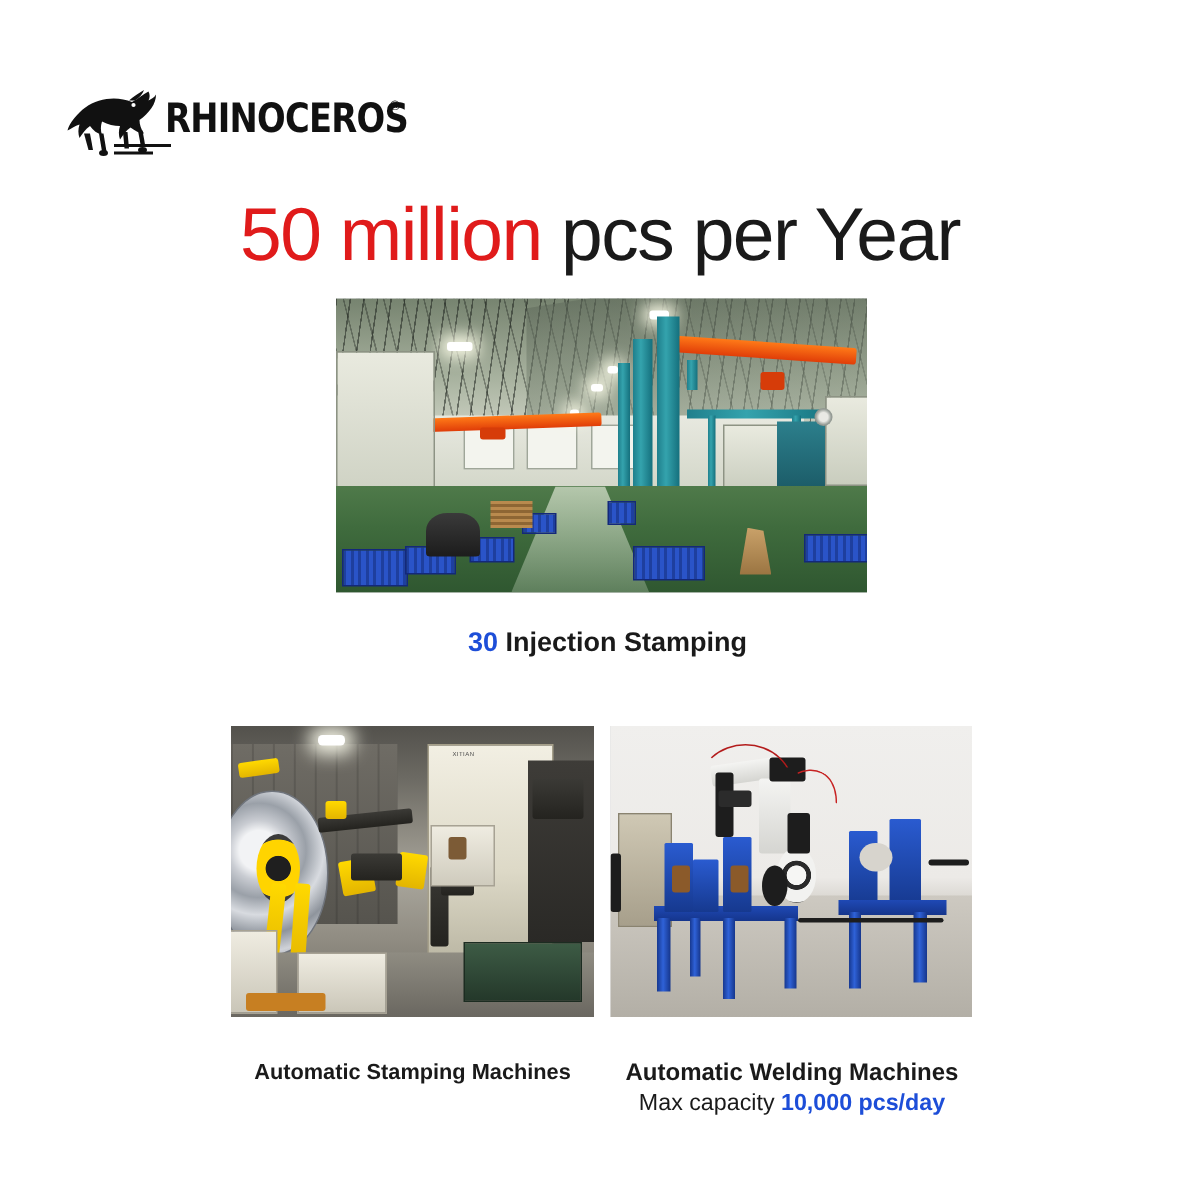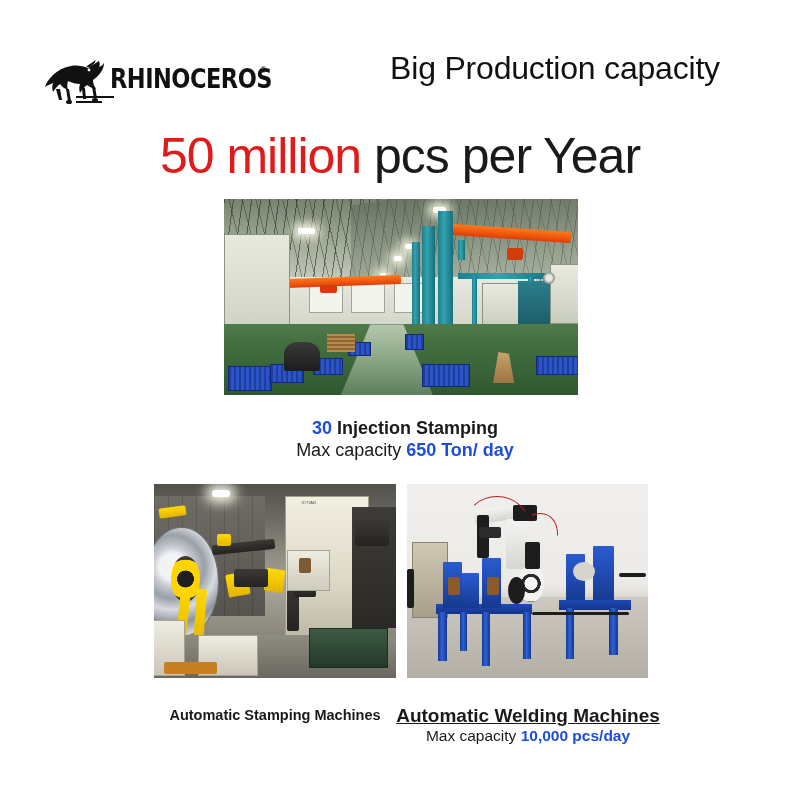--- a/index.html
+++ b/index.html
@@ -346,21 +346,21 @@
 
   #caption-stamping {
     left: 135px; top: 706px; width: 280px;
   }
   #caption-stamping .cap-line1 { font-size: 14.5px; line-height: 19px; }
   #caption-stamping .cap-line2 { font-size: 15.5px; line-height: 21px; }
 
   #caption-welding {
     left: 392px; top: 706px; width: 272px;
   }
-  #caption-welding .cap-line1 { font-size: 19px; line-height: 19px; text-decoration: underline; }
+  #caption-welding .cap-line1 { font-size: 16px; line-height: 19px; }
   #caption-welding .cap-line2 { font-size: 15.5px; line-height: 21px; }
 </style>
 </head>
 <body>
 
 <div class="header">
 
   <div class="logo-wrap">
     <svg class="logo-rhino" viewBox="0 0 74 48">
       <path fill="#111111" d="M61 5 C57 7 54 10 50 12 C45 10 39 9 33 10 C26 11 20 14 15 19
@@ -376,21 +376,20 @@
       <ellipse cx="31" cy="46" rx="3" ry="2" fill="#111111"></ellipse>
       <ellipse cx="57" cy="44" rx="3" ry="2" fill="#111111"></ellipse>
       <circle cx="51" cy="14" r="1.4" fill="#ffffff"></circle>
     </svg>
     <div class="logo-word">RHINOCEROS</div>
     <div class="logo-reg">®</div>
     <div class="logo-underline"></div>
     <div class="logo-underline2"></div>
   </div>
 
-  <div class="header-title">Big Production capacity</div>
 </div>
 
 <div class="headline">
   <span class="hl-red">50 million</span><span class="hl-black"> pcs per Year</span>
 </div>
 
 <div class="photo" id="photo-injection">
   <div class="fac-sky"></div>
   <div class="fac-roof"></div>
   <div class="fac-roof-peak"></div>
@@ -439,21 +438,20 @@
   <div class="crate" style="left:51%; bottom:23%; width:5%;  height:7%;"></div>
   <div class="crate" style="left:88%; bottom:10%; width:12%; height:9%;"></div>
 
   <div class="pallet" style="left:29%; bottom:22%; width:8%; height:9%;"></div>
   <div class="sack" style="left:76%; bottom:6%;  width:6%; height:16%;"></div>
   <div class="machine-dark" style="left:17%; bottom:12%; width:10%; height:15%; background:linear-gradient(180deg,#3a3a3a,#1c1c1c); border-radius:40% 40% 8% 8%;"></div>
 </div>
 
 <div class="caption" id="caption-injection">
   <div class="cap-line1"><span class="red-b">30</span><span class="blk-b"> Injection Stamping</span></div>
-  <div class="cap-line2"><span>Max capacity </span><span class="red-b">650 Ton/ day</span></div>
 </div>
 
 <div class="photo" id="photo-stamping">
   <div class="st-bg"></div>
   <div class="st-wall"></div>
   <div class="st-lamp"></div>
 
   <div class="st-press"></div>
   <div class="st-label" style="left:61%; top:8%;">XITIAN</div>
   <div class="st-press-2"></div>

